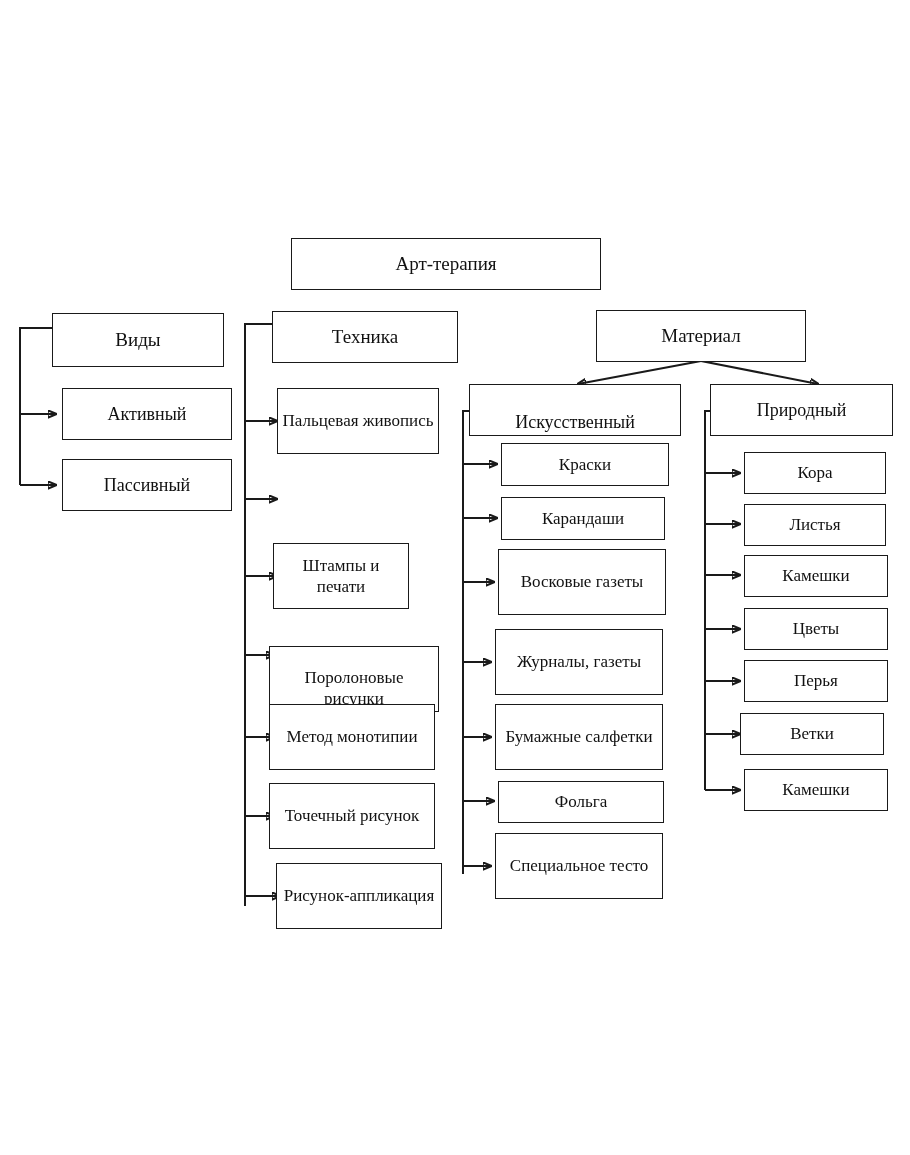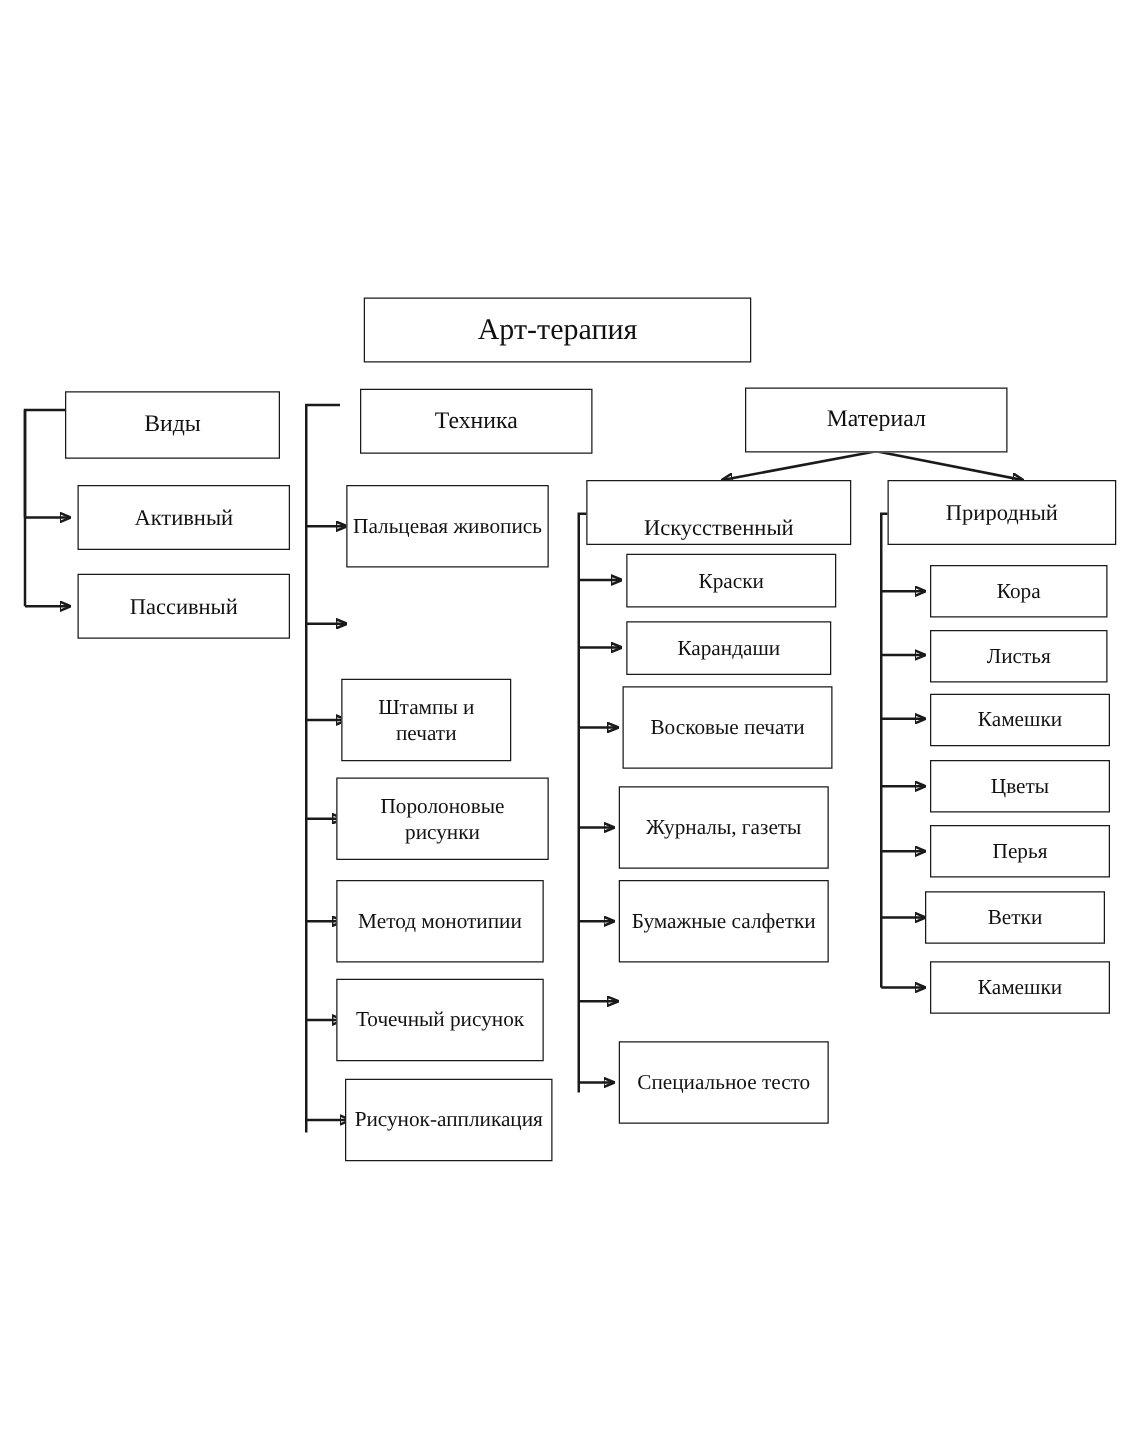--- a/index.html
+++ b/index.html
@@ -24,21 +24,21 @@
     display: flex;
     align-items: center;
     justify-content: center;
     text-align: center;
     color: #111111;
     line-height: 1.25;
     z-index: 3;
     padding: 2px 4px;
   }
   .node span { display: block; }
-  .n-title   { font-size: 24px; }
+  .n-title   { font-size: 19px; }
   .n-head    { font-size: 19px; }
   .n-sub     { font-size: 18px; }
   .n-leaf    { font-size: 17px; }
   .n-leaf2   { font-size: 17px; }
 
   svg#wires {
     position: absolute;
     left: 0;
     top: 0;
     width: 910px;
@@ -117,31 +117,31 @@
   <div class="node n-head" style="left:52px; top:313px; width:172px; height:54px;">
     <span>Виды</span>
   </div>
   <div class="node n-sub" style="left:62px; top:388px; width:170px; height:52px;">
     <span>Активный</span>
   </div>
   <div class="node n-sub" style="left:62px; top:459px; width:170px; height:52px;">
     <span>Пассивный</span>
   </div>
 
-  <div class="node n-head" style="left:272px; top:311px; width:186px; height:52px;margin-left:16px;">
+  <div class="node n-head" style="left:272px; top:311px; width:186px; height:52px;">
     <span>Техника</span>
   </div>
 
   <div class="node n-leaf" style="left:277px; top:388px; width:162px; height:66px;">
     <span>Пальцевая живопись</span>
   </div>
   <div class="node n-leaf" style="left:273px; top:543px; width:136px; height:66px;">
     <span>Штампы и печати</span>
   </div>
-  <div class="node n-leaf" style="left:269px; top:622px; width:170px; height:66px;">
+  <div class="node n-leaf" style="left:269px; top:646px; width:170px; height:66px;align-items:flex-end;">
     <span>Поролоновые рисунки</span>
   </div>
   <div class="node n-leaf" style="left:269px; top:704px; width:166px; height:66px;">
     <span>Метод монотипии</span>
   </div>
   <div class="node n-leaf" style="left:269px; top:783px; width:166px; height:66px;">
     <span>Точечный рисунок</span>
   </div>
   <div class="node n-leaf" style="left:276px; top:863px; width:166px; height:66px;">
     <span>Рисунок-аппликация</span>
@@ -155,28 +155,31 @@
     <span>Искусственный</span>
   </div>
 
   <div class="node n-leaf2" style="left:501px; top:443px; width:168px; height:43px;">
     <span>Краски</span>
   </div>
   <div class="node n-leaf2" style="left:501px; top:497px; width:164px; height:43px;">
     <span>Карандаши</span>
   </div>
   <div class="node n-leaf2" style="left:498px; top:549px; width:168px; height:66px;">
-    <span>Восковые печати</span>
+    <span>Восковые газеты</span>
   </div>
   <div class="node n-leaf2" style="left:495px; top:629px; width:168px; height:66px;">
     <span>Журналы, газеты</span>
   </div>
   <div class="node n-leaf2" style="left:495px; top:704px; width:168px; height:66px;">
     <span>Бумажные салфетки</span>
   </div>
+  <div class="node n-leaf2" style="left:498px; top:781px; width:166px; height:42px;">
+    <span>Фольга</span>
+  </div>
   <div class="node n-leaf2" style="left:495px; top:833px; width:168px; height:66px;">
     <span>Специальное тесто</span>
   </div>
 
   <div class="node n-sub" style="left:710px; top:384px; width:183px; height:52px;">
     <span>Природный</span>
   </div>
 
   <div class="node n-leaf2" style="left:744px; top:452px; width:142px; height:42px;justify-content:center;">
     <span>Кора</span>

